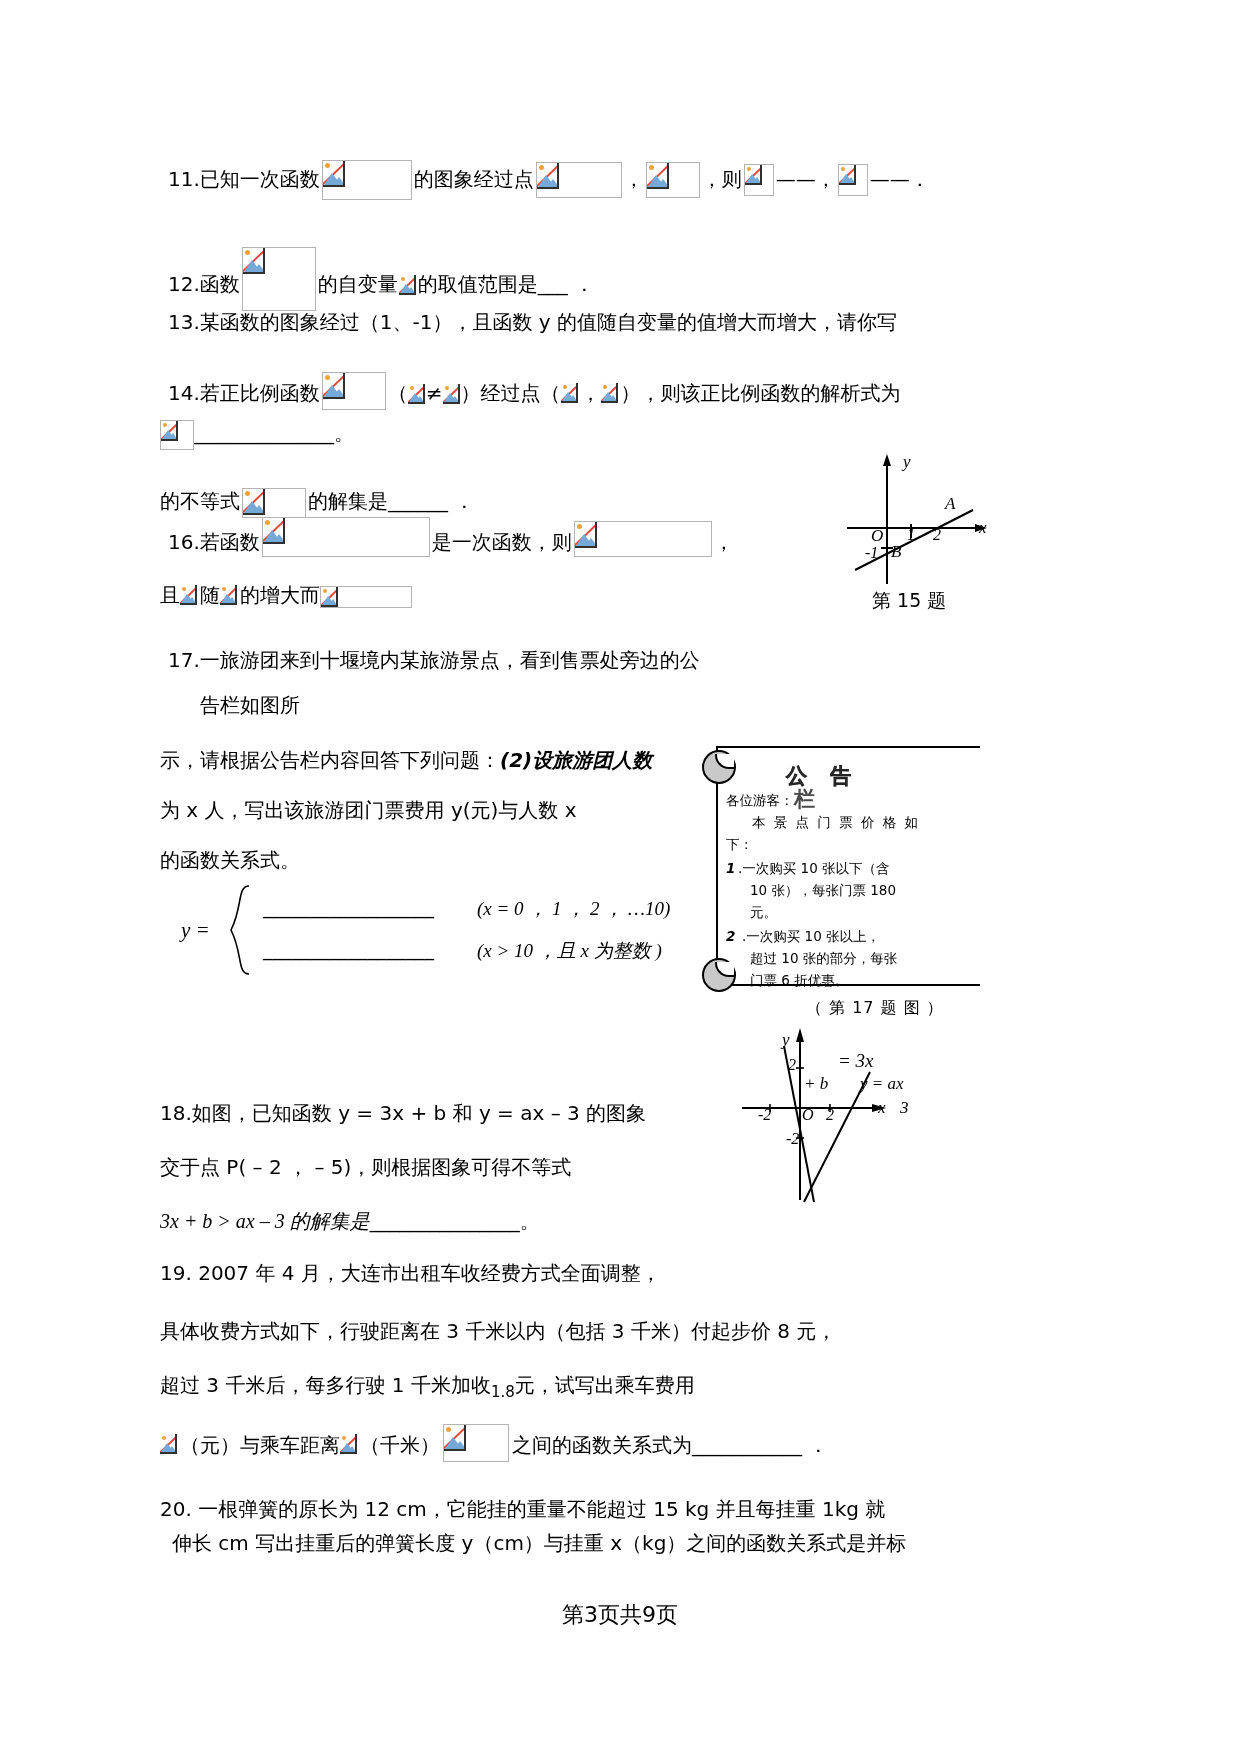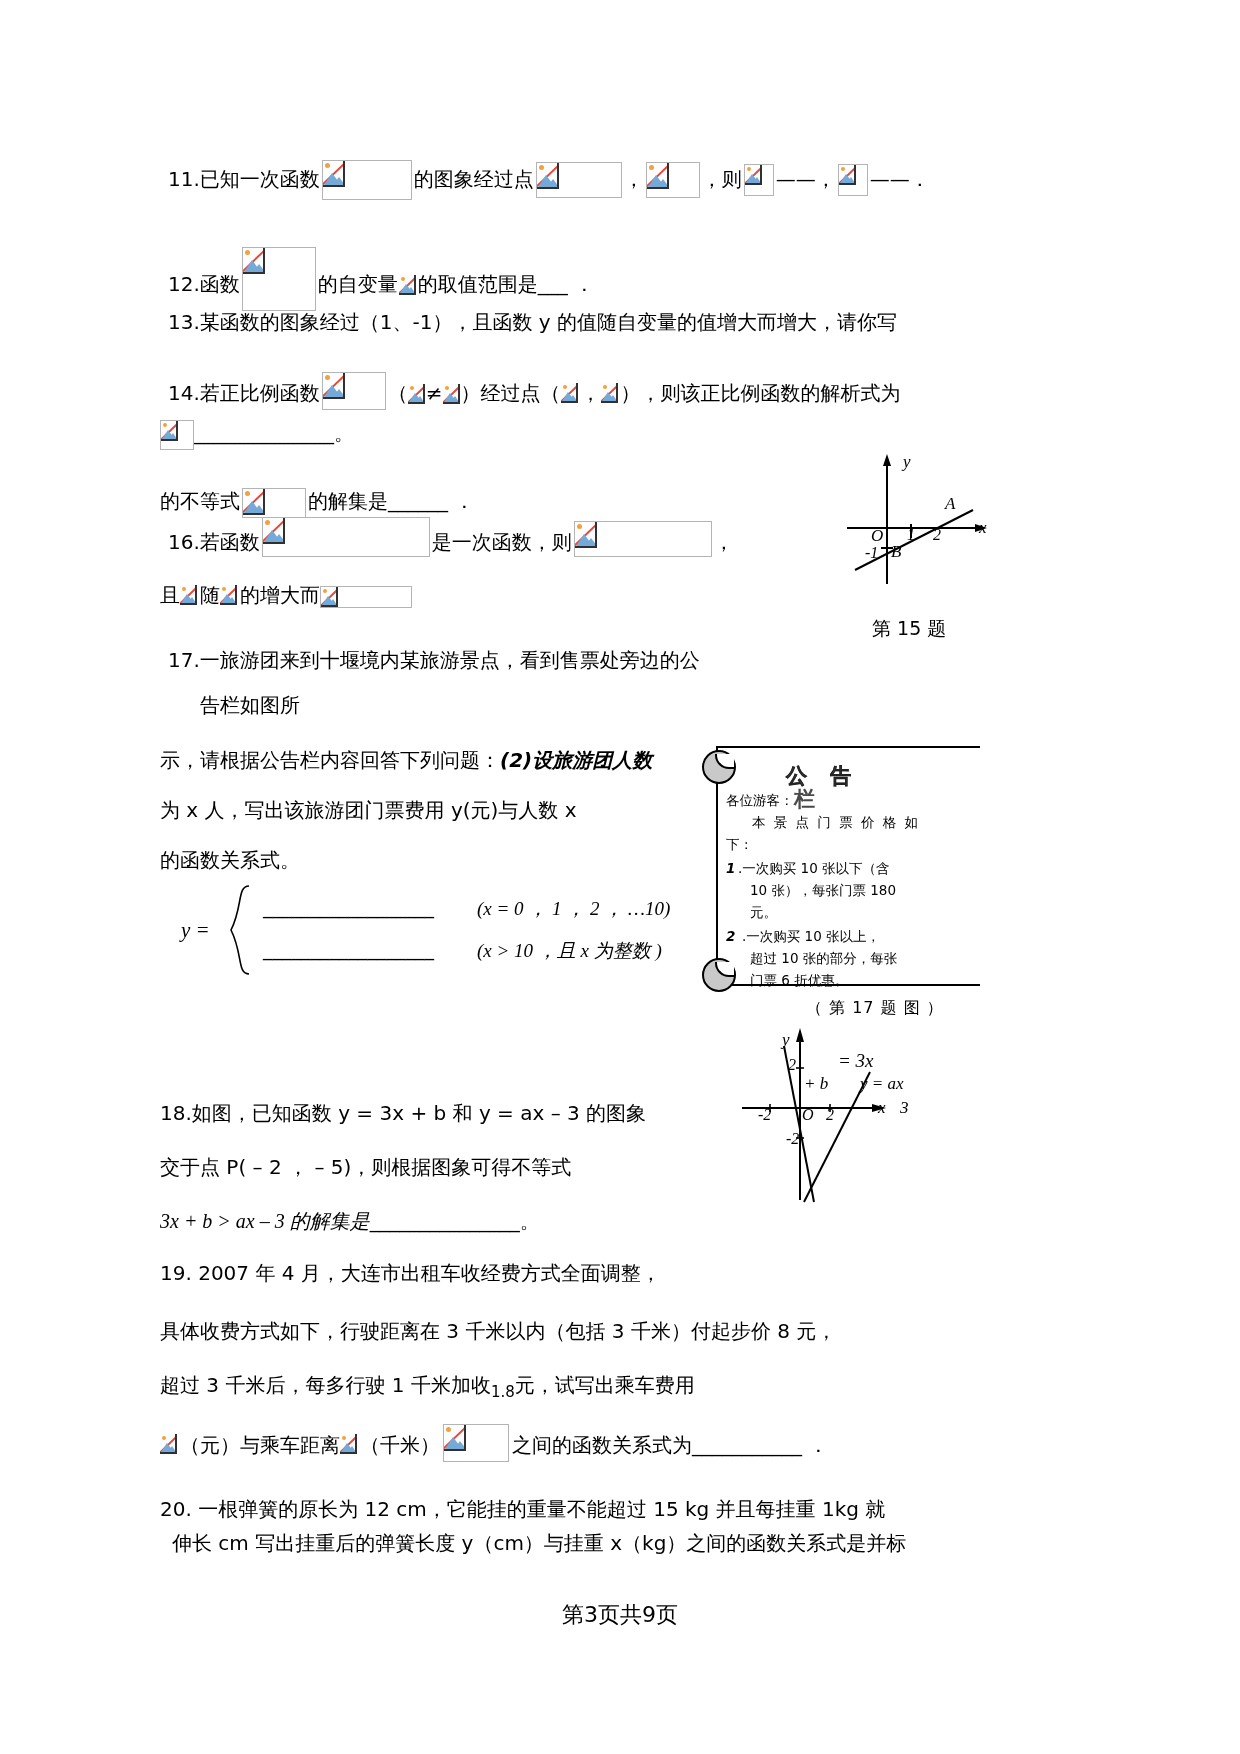--- a/index.html
+++ b/index.html
@@ -312,21 +312,21 @@
     </svg>
     <span class="fig-caption mi" style="left:58px; top:0px; font-size:17px;">y</span>
     <span class="fig-caption mi" style="left:134px; top:66px; font-size:17px;">x</span>
     <span class="fig-caption mi" style="left:26px; top:74px; font-size:17px;">O</span>
     <span class="fig-caption mi" style="left:62px; top:74px; font-size:16px;">1</span>
     <span class="fig-caption mi" style="left:88px; top:74px; font-size:16px;">2</span>
     <span class="fig-caption mi" style="left:20px; top:92px; font-size:16px;">-1</span>
     <span class="fig-caption mi" style="left:100px; top:42px; font-size:17px;">A</span>
     <span class="fig-caption mi" style="left:46px; top:90px; font-size:17px;">B</span>
   </div>
-  <span class="fig-caption cn" style="left:872px; top:616px;">第 15 题</span>
+  <span class="fig-caption cn" style="left:872px; top:588px;">第 15 题</span>
 
   <div class="q cn" style="left:168px; top:517px;">
     <span>16.</span><span>若函数</span><span class="bi" style="width:168px;height:40px;margin:0 2px;vertical-align:-8px;"><span class="glyph">
           <span class="sun"></span>
           <span class="mtn"></span>
           <span class="mtn2"></span>
         </span></span><span>是一次函数，则</span><span class="bi" style="width:138px;height:36px;margin:0 2px;vertical-align:-8px;"><span class="glyph">
           <span class="sun"></span>
           <span class="mtn"></span>
           <span class="mtn2"></span>

